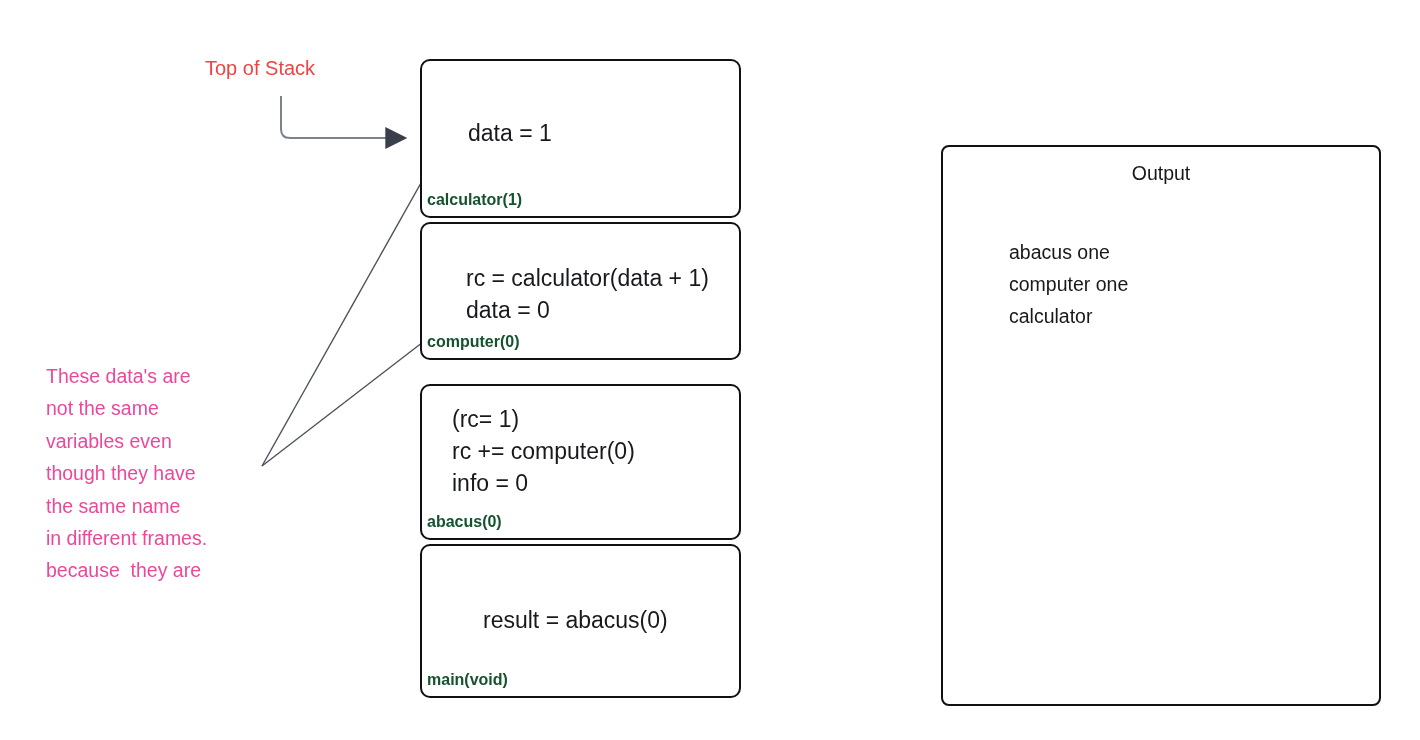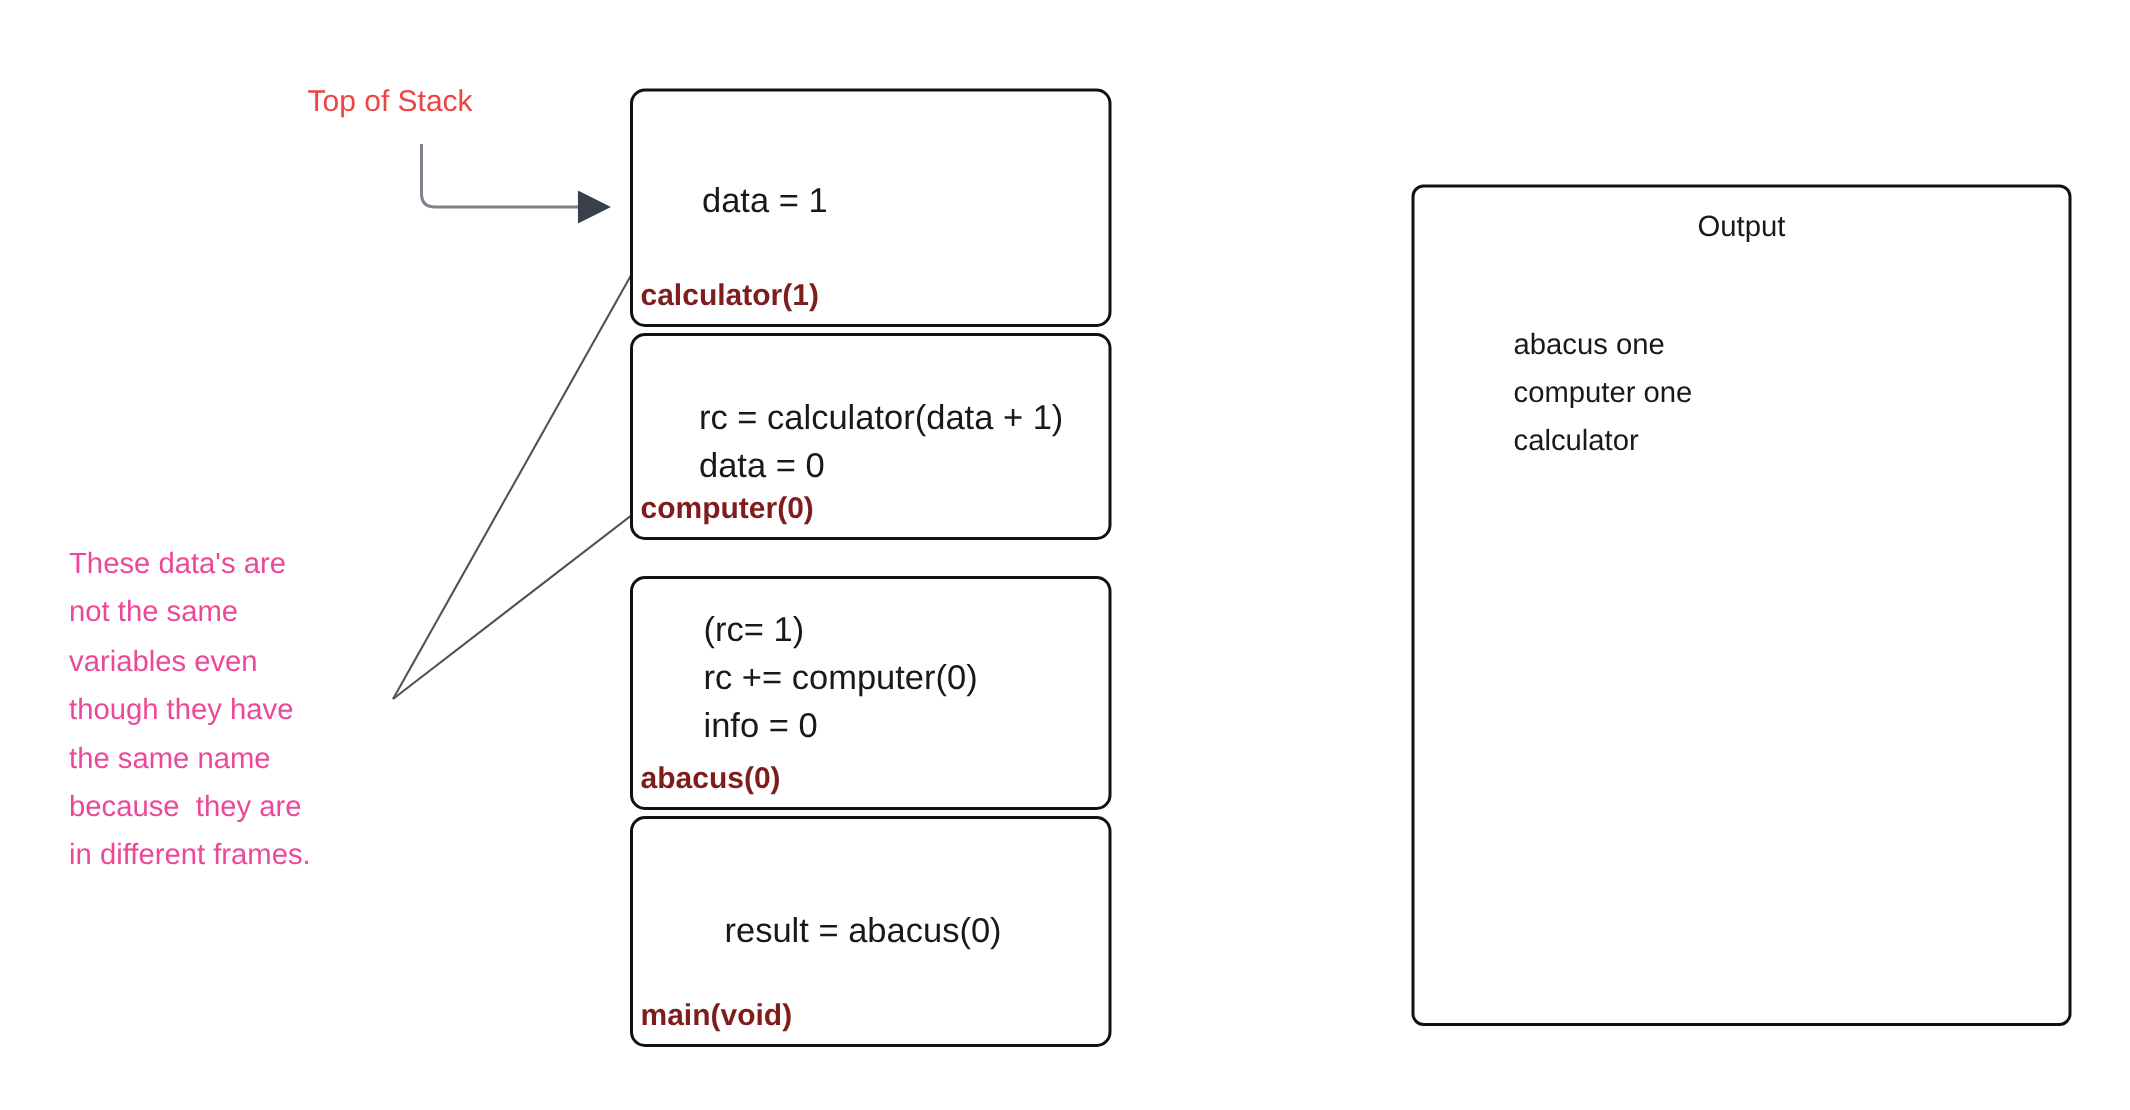--- a/index.html
+++ b/index.html
@@ -50,41 +50,41 @@
     border-radius: 10px;
     background: #ffffff;
   }
   .frame-0 { top: 59px;  height: 159px; }
   .frame-1 { top: 222px; height: 138px; }
   .frame-2 { top: 384px; height: 156px; }
   .frame-3 { top: 544px; height: 154px; }
   .fbody { box-sizing: border-box; }
   .fbody-0 { padding: 56px 0 0 46px; }
   .fbody-1 { padding: 38px 0 0 44px; }
-  .fbody-2 { padding: 17px 0 0 47px; }
+  .fbody-2 { padding: 17px 0 0 30px; }
   .fbody-3 { padding: 58px 0 0 61px; }
   .code {
     font-size: 23px;
     line-height: 32px;
     color: #17191c;
     white-space: pre;
   }
   .flabel {
     position: absolute;
     left: 5px;
     bottom: 7px;
-    font-size: 20px;
+    font-size: 16px;
     font-weight: bold;
-    color: #7f1d1d;
+    color: #14532d;
     white-space: pre;
   }
   .output {
     position: absolute;
     left: 941px;
-    top: 123px;
+    top: 145px;
     width: 440px;
     height: 561px;
     box-sizing: border-box;
     border: 2px solid #111111;
     border-radius: 8px;
     background: #ffffff;
   }
   .otitle {
     text-align: center;
     margin-top: 15px;
@@ -121,22 +121,22 @@
   </svg>
 
   <div class="top-label">Top of Stack</div>
 
   <div class="note">
     <div>These data's are</div>
     <div>not the same</div>
     <div>variables even</div>
     <div>though they have</div>
     <div>the same name</div>
+    <div>in different frames.</div>
     <div>because  they are</div>
-    <div>in different frames.</div>
   </div>
 
   <div class="frame frame-0">
     <div class="fbody fbody-0">
       <div class="code">data = 1</div>
     </div>
     <div class="flabel">calculator(1)</div>
   </div>
 
   <div class="frame frame-1">

